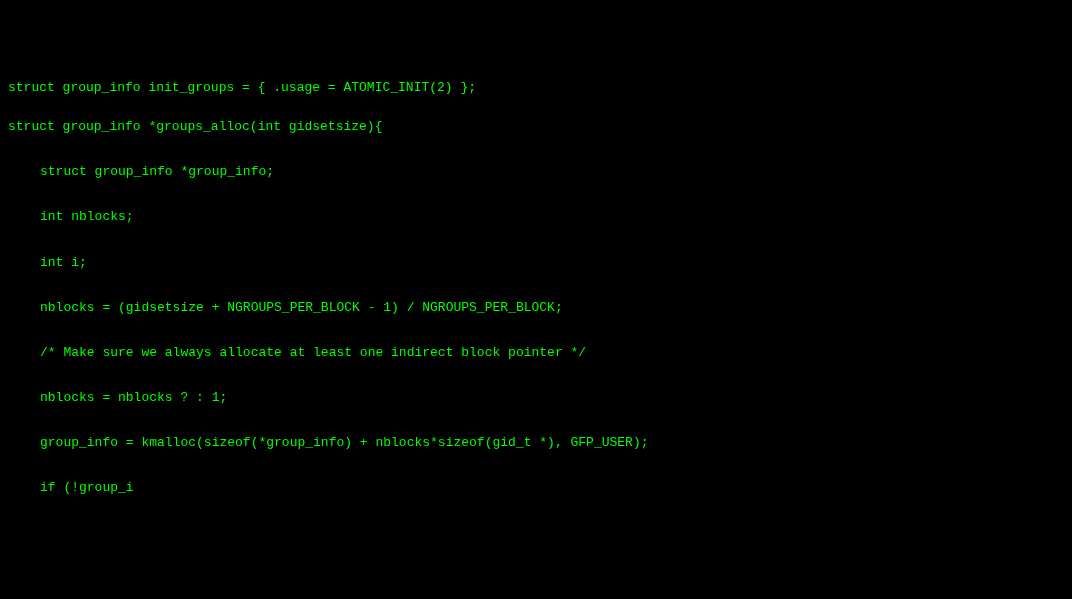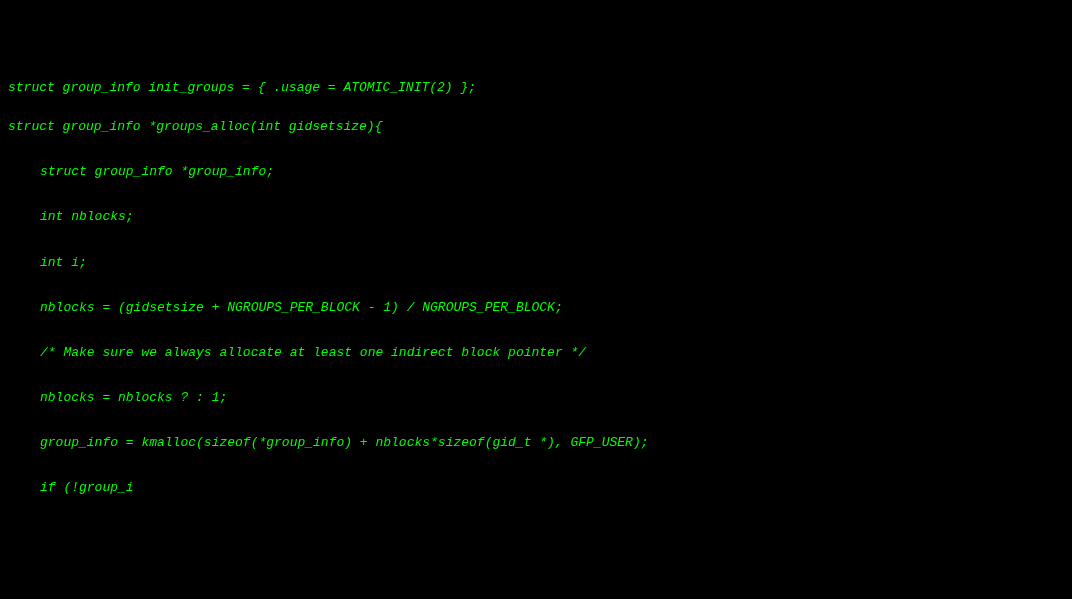--- a/index.html
+++ b/index.html
@@ -15,21 +15,20 @@
       padding: 6px 8px;
       white-space: pre;
       line-height: 1.4;
       width: 1072px;
       height: 599px;
       overflow: hidden;
     }
     .code-line {
       display: block;
       margin-bottom: 21px;
-      font-style: italic;
     }
     .indented {
       padding-left: 32px;
       margin-top: 27px;
     }
   </style>
 </head>
 <body>
 
 

